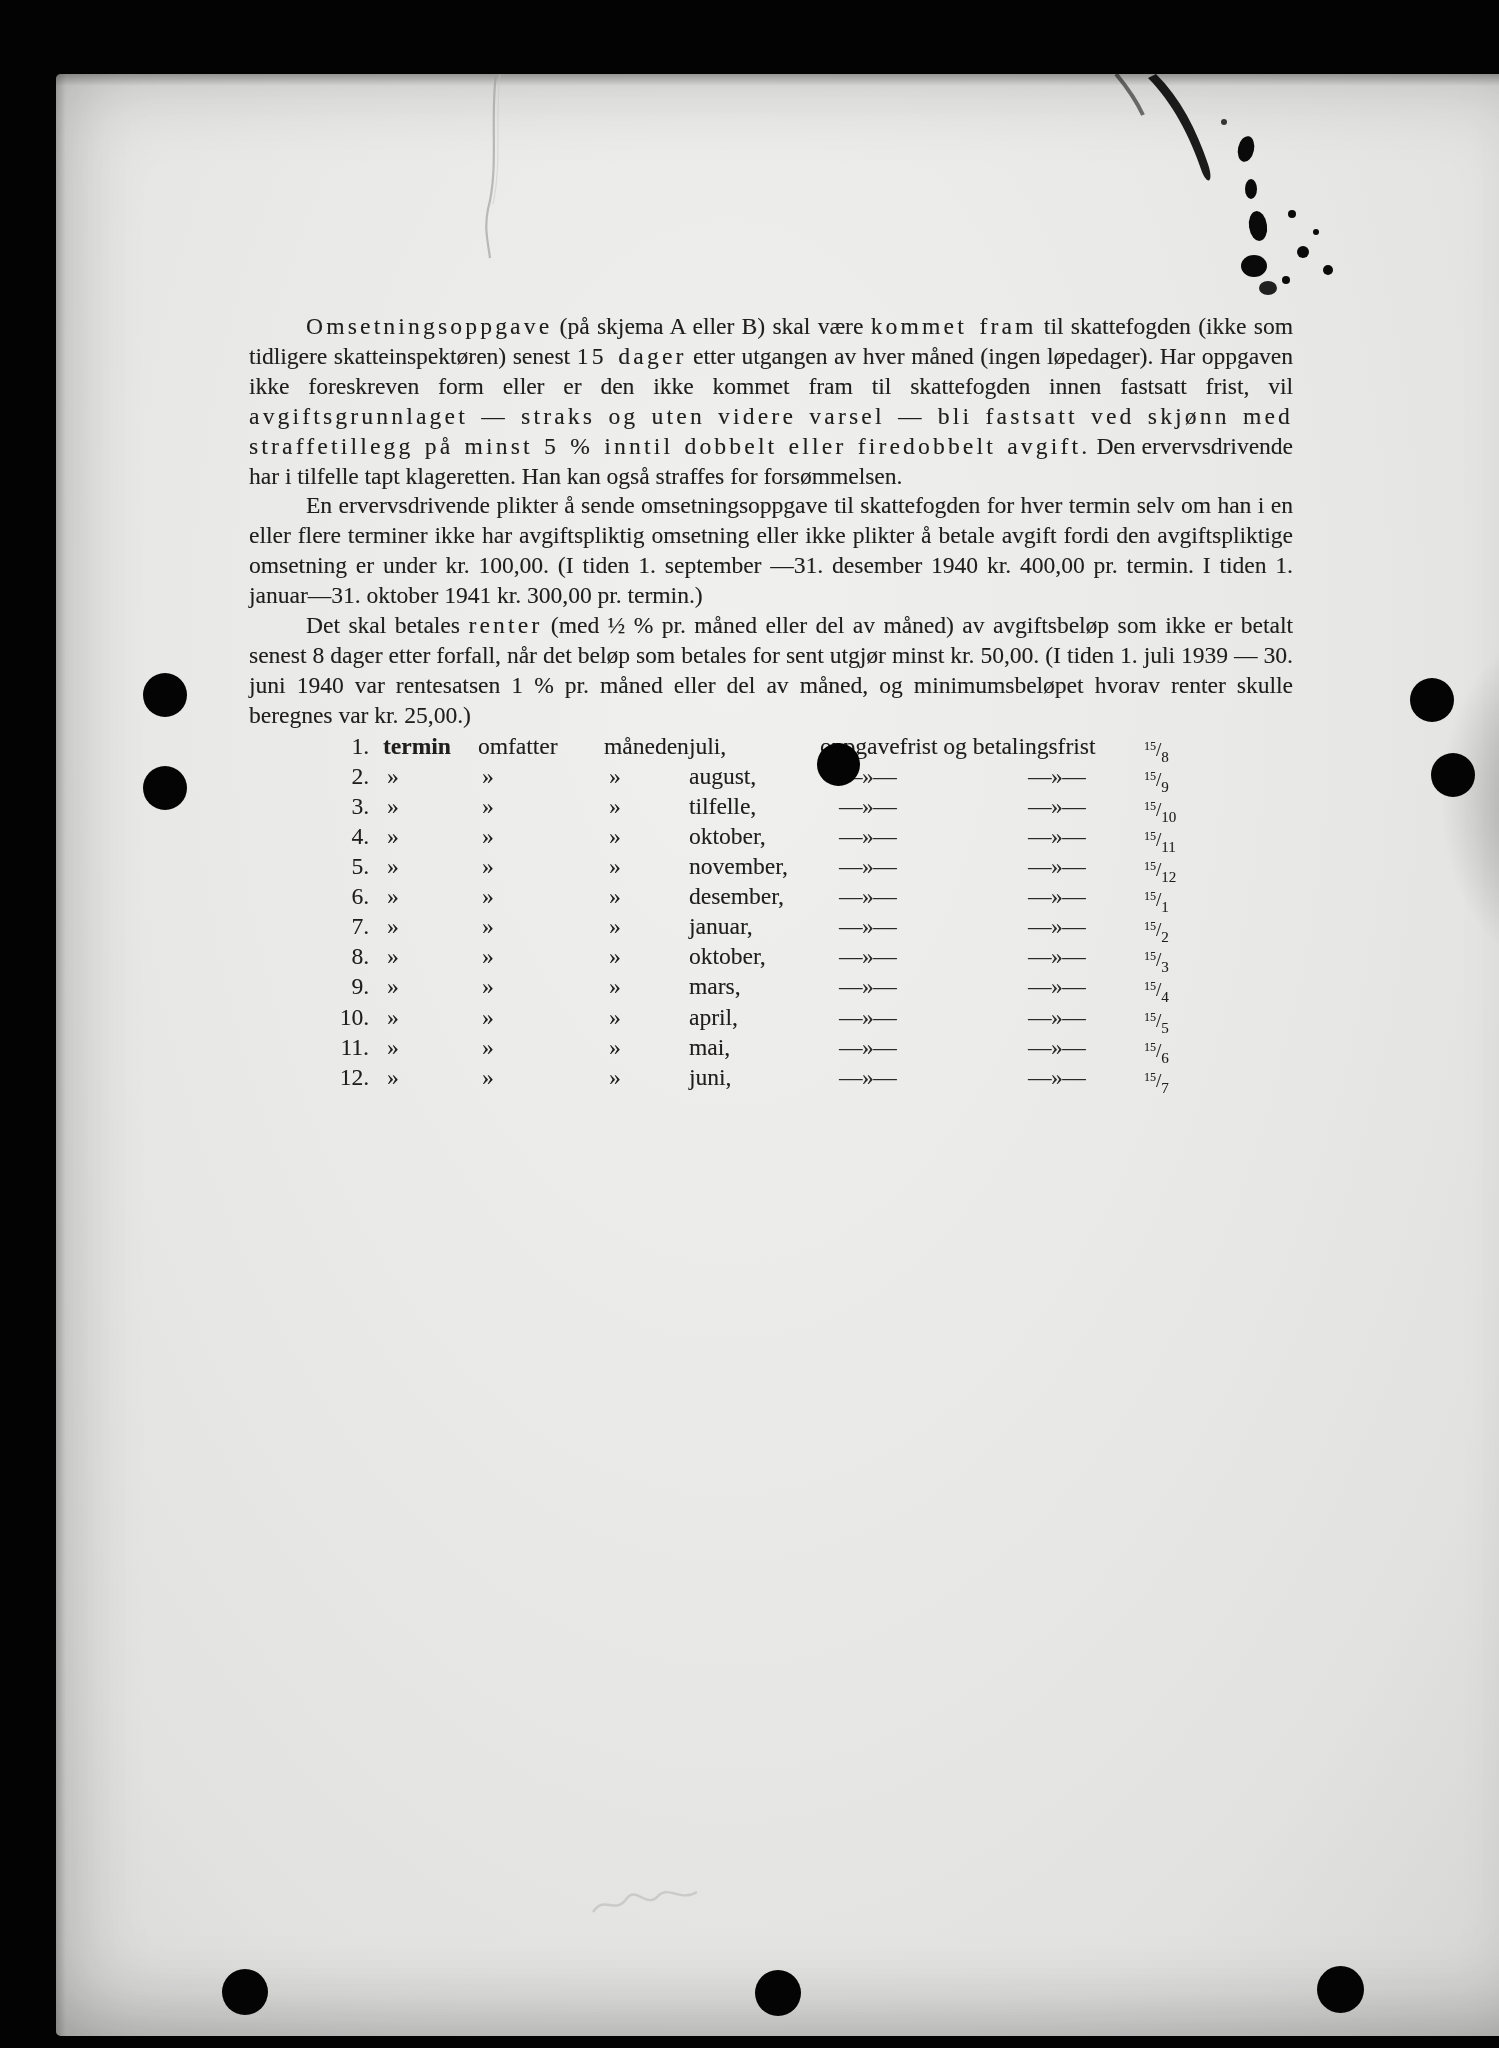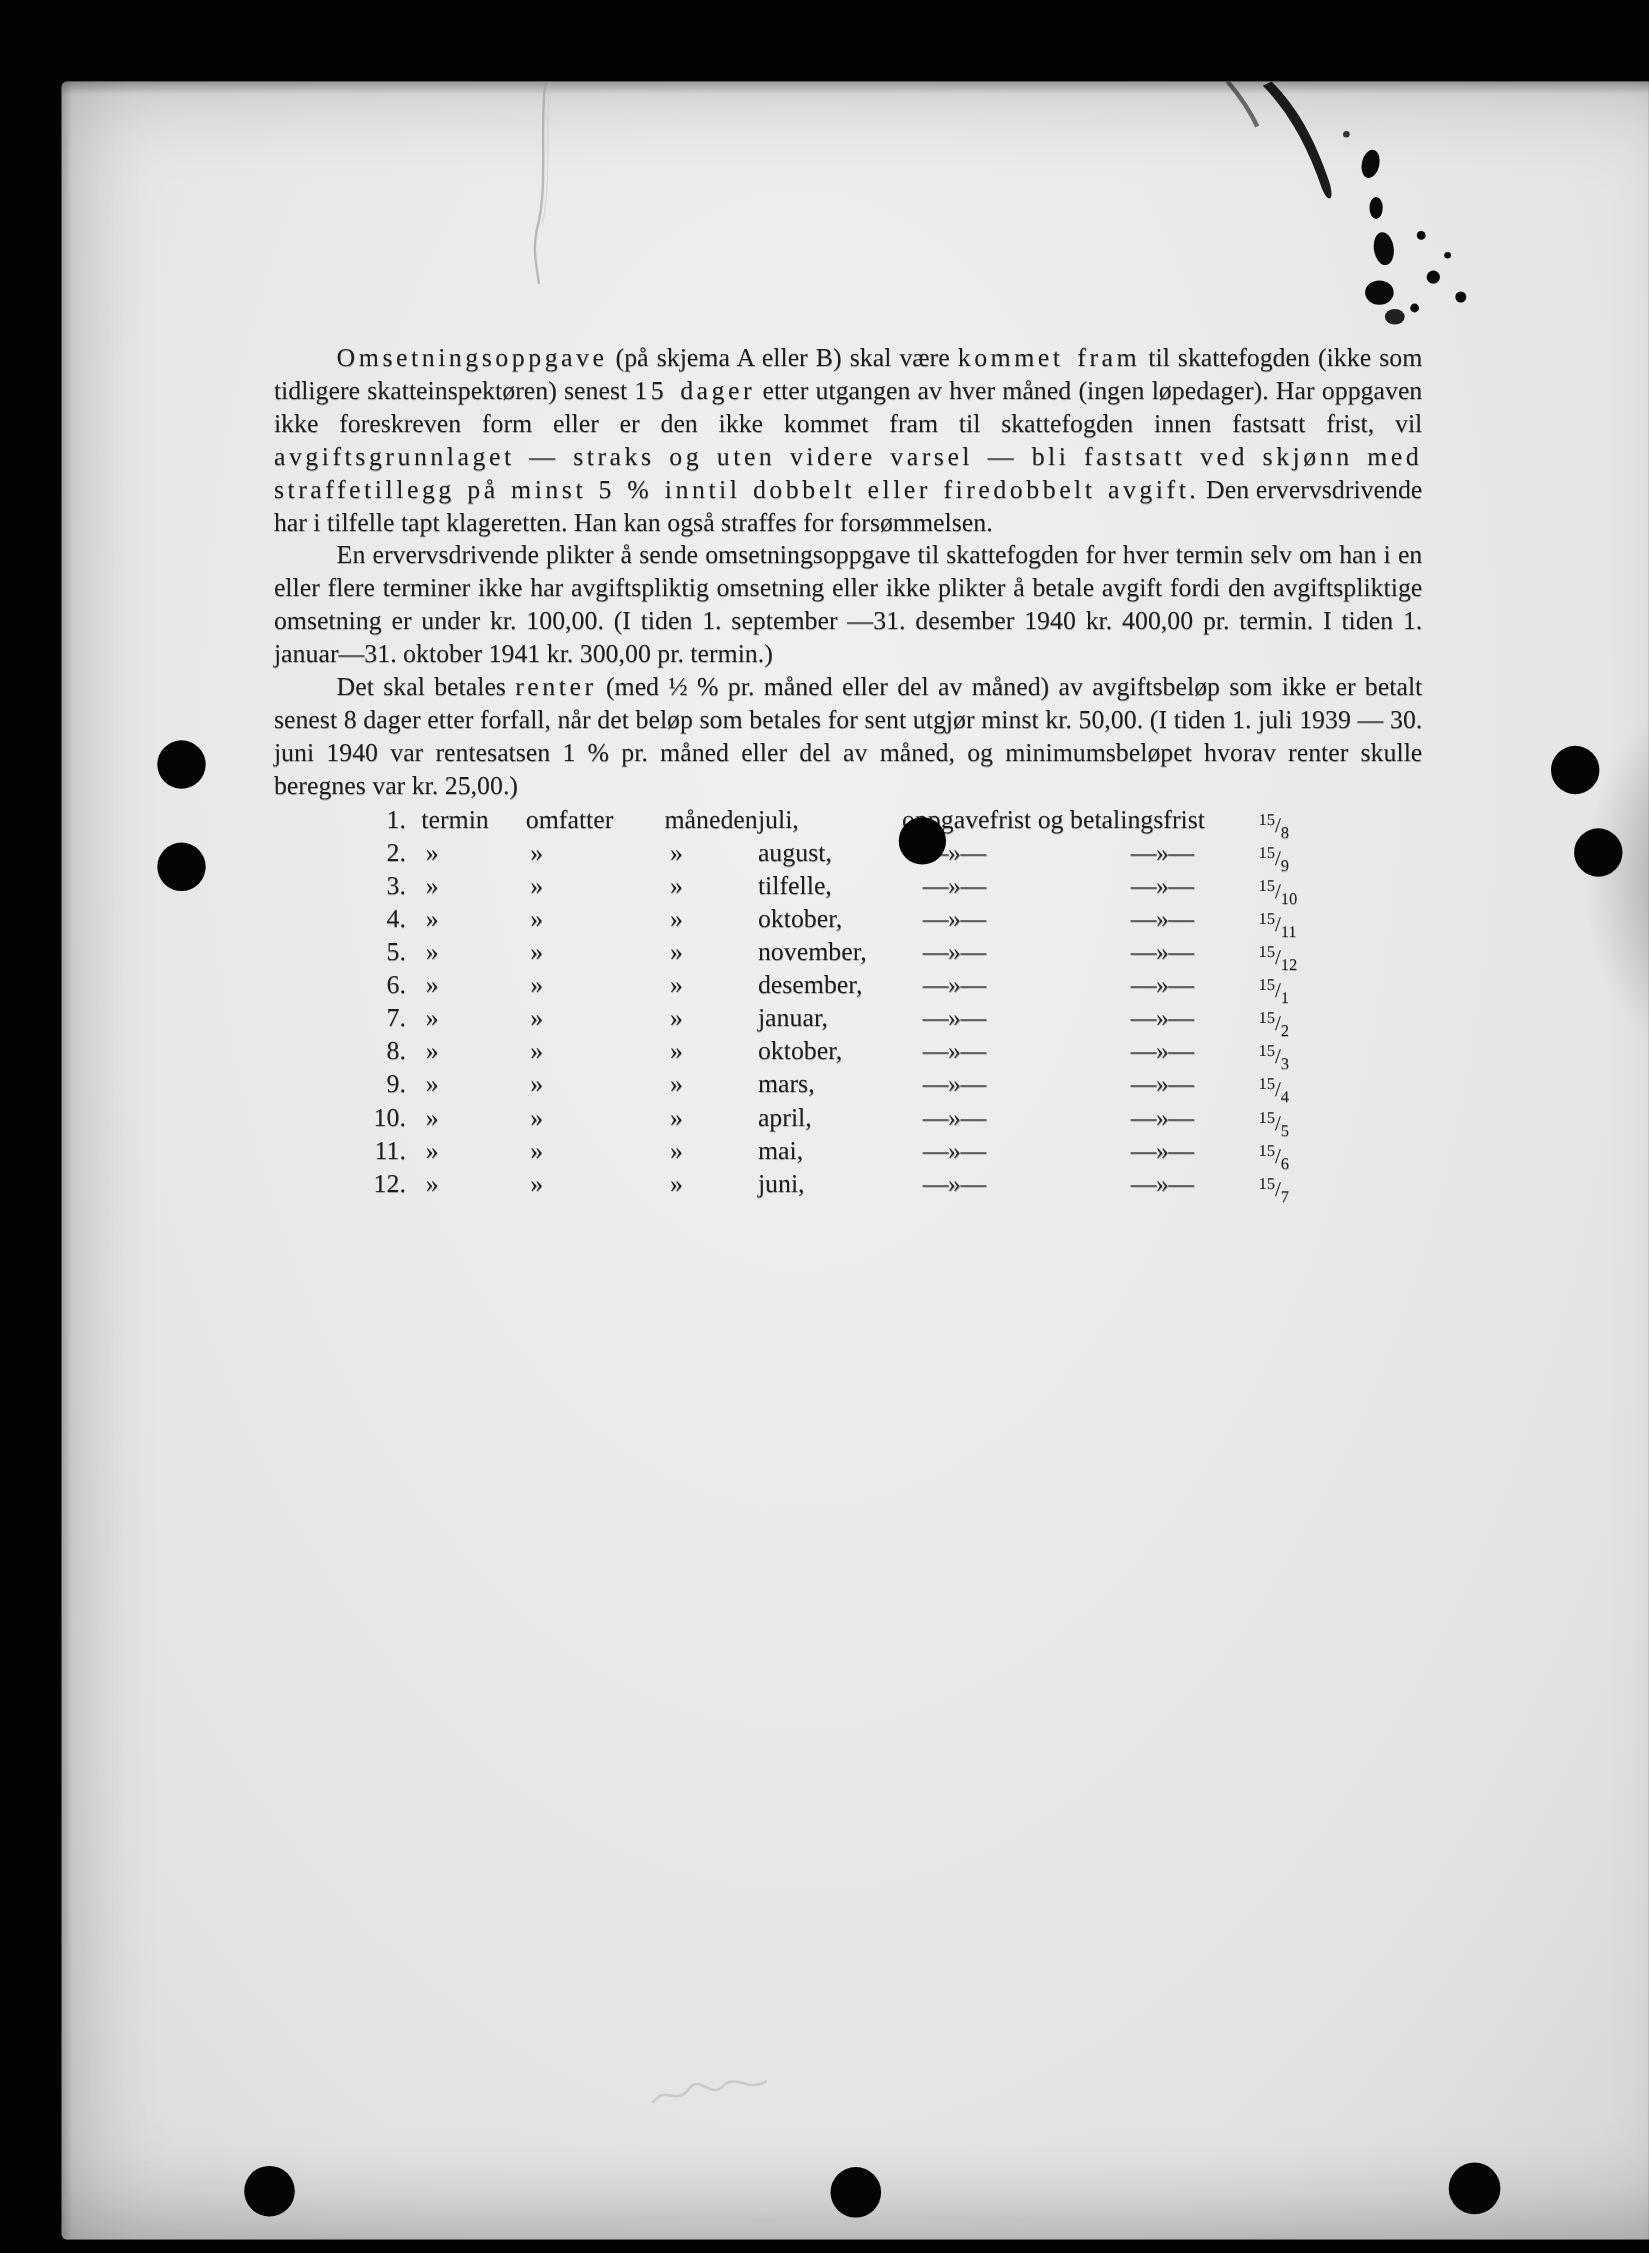--- a/index.html
+++ b/index.html
@@ -58,31 +58,31 @@
   .schedule {
     margin-top:0px;
     margin-left:88px;
     display:grid;
     grid-template-columns:38px 97px 126px 91px 131px 95px 94px 95px auto;
     grid-auto-rows:30.1px;
     text-align:left;
   }
   .cell { white-space:nowrap; line-height:30.1px; overflow:visible; }
   .c-num   { text-align:right; padding-right:6px; }
-  .c-w1    { padding-left:8px; }
+  .c-w1    { padding-left:8px;font-weight:bold; }
   .c-w2    { padding-left:6px; }
   .c-w3    { padding-left:6px; }
   .c-month { padding-left:0px; }
   .c-d1    { padding-left:12px; }
   .c-d2    { padding-left:10px; }
   .c-d3    { padding-left:11px; }
   .c-dash  { text-align:center; letter-spacing:-0.5px; color:#2b2a28; }
   .c-label { grid-column:6 / span 3; }
   .c-frac  { padding-left:40px; }
-  .ft  { font-size:15px; vertical-align:7px; }
+  .ft  { font-size:12px; vertical-align:7px; }
   .fsl { font-size:19px; vertical-align:1px; }
   .fb  { font-size:15px; vertical-align:-5px; }
 
   .punch { position:absolute; background:#040404; border-radius:50%; z-index:6; }
   .p-l1 { left:143px;  top:673px;  width:44px; height:44px; }
   .p-l2 { left:143px;  top:766px;  width:44px; height:44px; }
   .p-r1 { left:1410px; top:678px;  width:44px; height:44px; }
   .p-r2 { left:1431px; top:753px;  width:44px; height:44px; }
   .p-m1 { left:817px;  top:743px;  width:43px; height:43px; }
   .p-b1 { left:222px;  top:1969px; width:46px; height:46px; }

